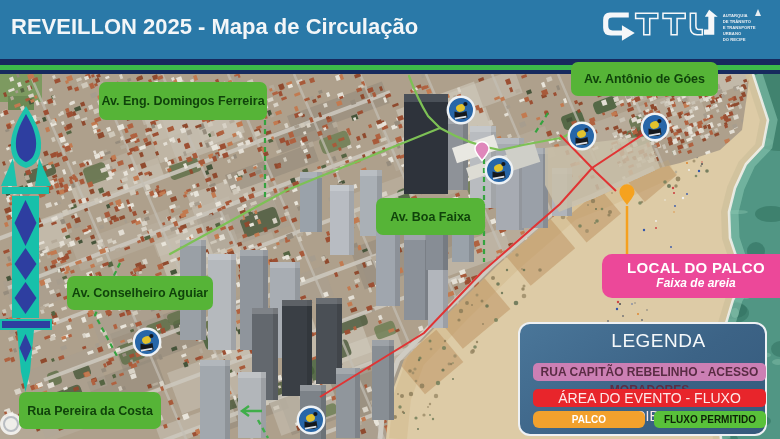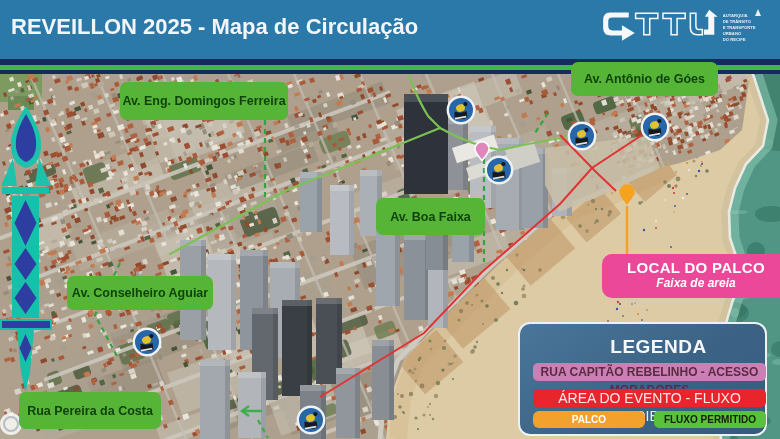--- a/index.html
+++ b/index.html
@@ -2701,38 +2701,38 @@
     <path d="M 17,330 L 34,330 L 30,372 L 25.5,392 L 21,372 Z" fill="#17c0aa"></path>
     <path d="M 25.5,334 L 31.5,348 L 25.5,362 L 19.5,348 Z" fill="#2e3ea0"></path>
   </g>
 
   <g>
       <circle cx="11" cy="424" r="11" fill="#f5f5f3" opacity="0.9"></circle>
       <circle cx="11" cy="424" r="7" fill="none" stroke="#b9bdc2" stroke-width="2"></circle>
     </g>
 </svg>
 
-<div class="glabel" style="left:99px;top:82px;width:168px;height:38px;margin-left:21px;">Av. Eng. Domingos Ferreira</div>
+<div class="glabel" style="left:99px;top:82px;width:168px;height:38px;">Av. Eng. Domingos Ferreira</div>
 
 <div class="glabel" style="left:571px;top:62px;width:147px;height:34px;">Av. Antônio de Góes</div>
 
 <div class="glabel" style="left:376px;top:198px;width:109px;height:37px;">Av. Boa Faixa</div>
 
 <div class="glabel" style="left:67px;top:228px;width:146px;height:34px;margin-top:48px;">Av. Conselheiro Aguiar</div>
 
 <div class="glabel" style="left:19px;top:392px;width:142px;height:37px;">Rua Pereira da Costa</div>
 
 <div class="abs" style="left:602px;top:254px;width:188px;height:44px;background:#ec4899;border-radius:10px;z-index:30;color:#fff;text-align:center;">
   <div style="font-weight:bold;font-size:15px;letter-spacing:0.3px;margin-top:5px;">LOCAL DO PALCO</div>
   <div style="font-weight:bold;font-size:12px;font-style:italic;">Faixa de areia</div>
 </div>
 
 <div class="abs" style="left:518px;top:322px;width:249px;height:114px;background:linear-gradient(145deg,#4a7699 0%,#3c6386 55%,#355a7c 100%);border:2.5px solid #eef1f4;border-radius:12px;z-index:40;box-sizing:border-box;">
 
-  <div style="color:#f5f8fa;font-weight:bold;font-size:19px;text-align:center;margin-top:12px;letter-spacing:0.5px;padding-left:32px;">LEGENDA</div>
+  <div style="color:#f5f8fa;font-weight:normal;font-size:19px;text-align:center;margin-top:6px;letter-spacing:0.5px;padding-left:32px;">LEGENDA</div>
 
   <div style="position:absolute;left:13px;top:39px;width:233px;height:18px;background:#cc7fb4;border-radius:5px;color:#5a2c44;font-weight:bold;font-size:12px;text-align:center;line-height:18px;">RUA CAPITÃO REBELINHO - ACESSO MORADORES</div>
 
   <div style="position:absolute;left:13px;top:65px;width:233px;height:18px;background:#e8252b;border-radius:5px;color:#fde8e8;font-weight:normal;font-size:14px;text-align:center;line-height:18px;">ÁREA DO EVENTO - FLUXO PROIBIDO</div>
 
   <div style="position:absolute;left:13px;top:87px;width:112px;height:17px;background:#f2a12d;border-radius:6px;color:#fff;font-weight:bold;font-size:10px;text-align:center;line-height:17px;">PALCO</div>
 
   <div style="position:absolute;left:134px;top:87px;width:112px;height:17px;background:#59c13a;border-radius:5px;color:#0d2207;font-weight:bold;font-size:10px;text-align:center;line-height:17px;">FLUXO PERMITIDO</div>
 </div>
 

